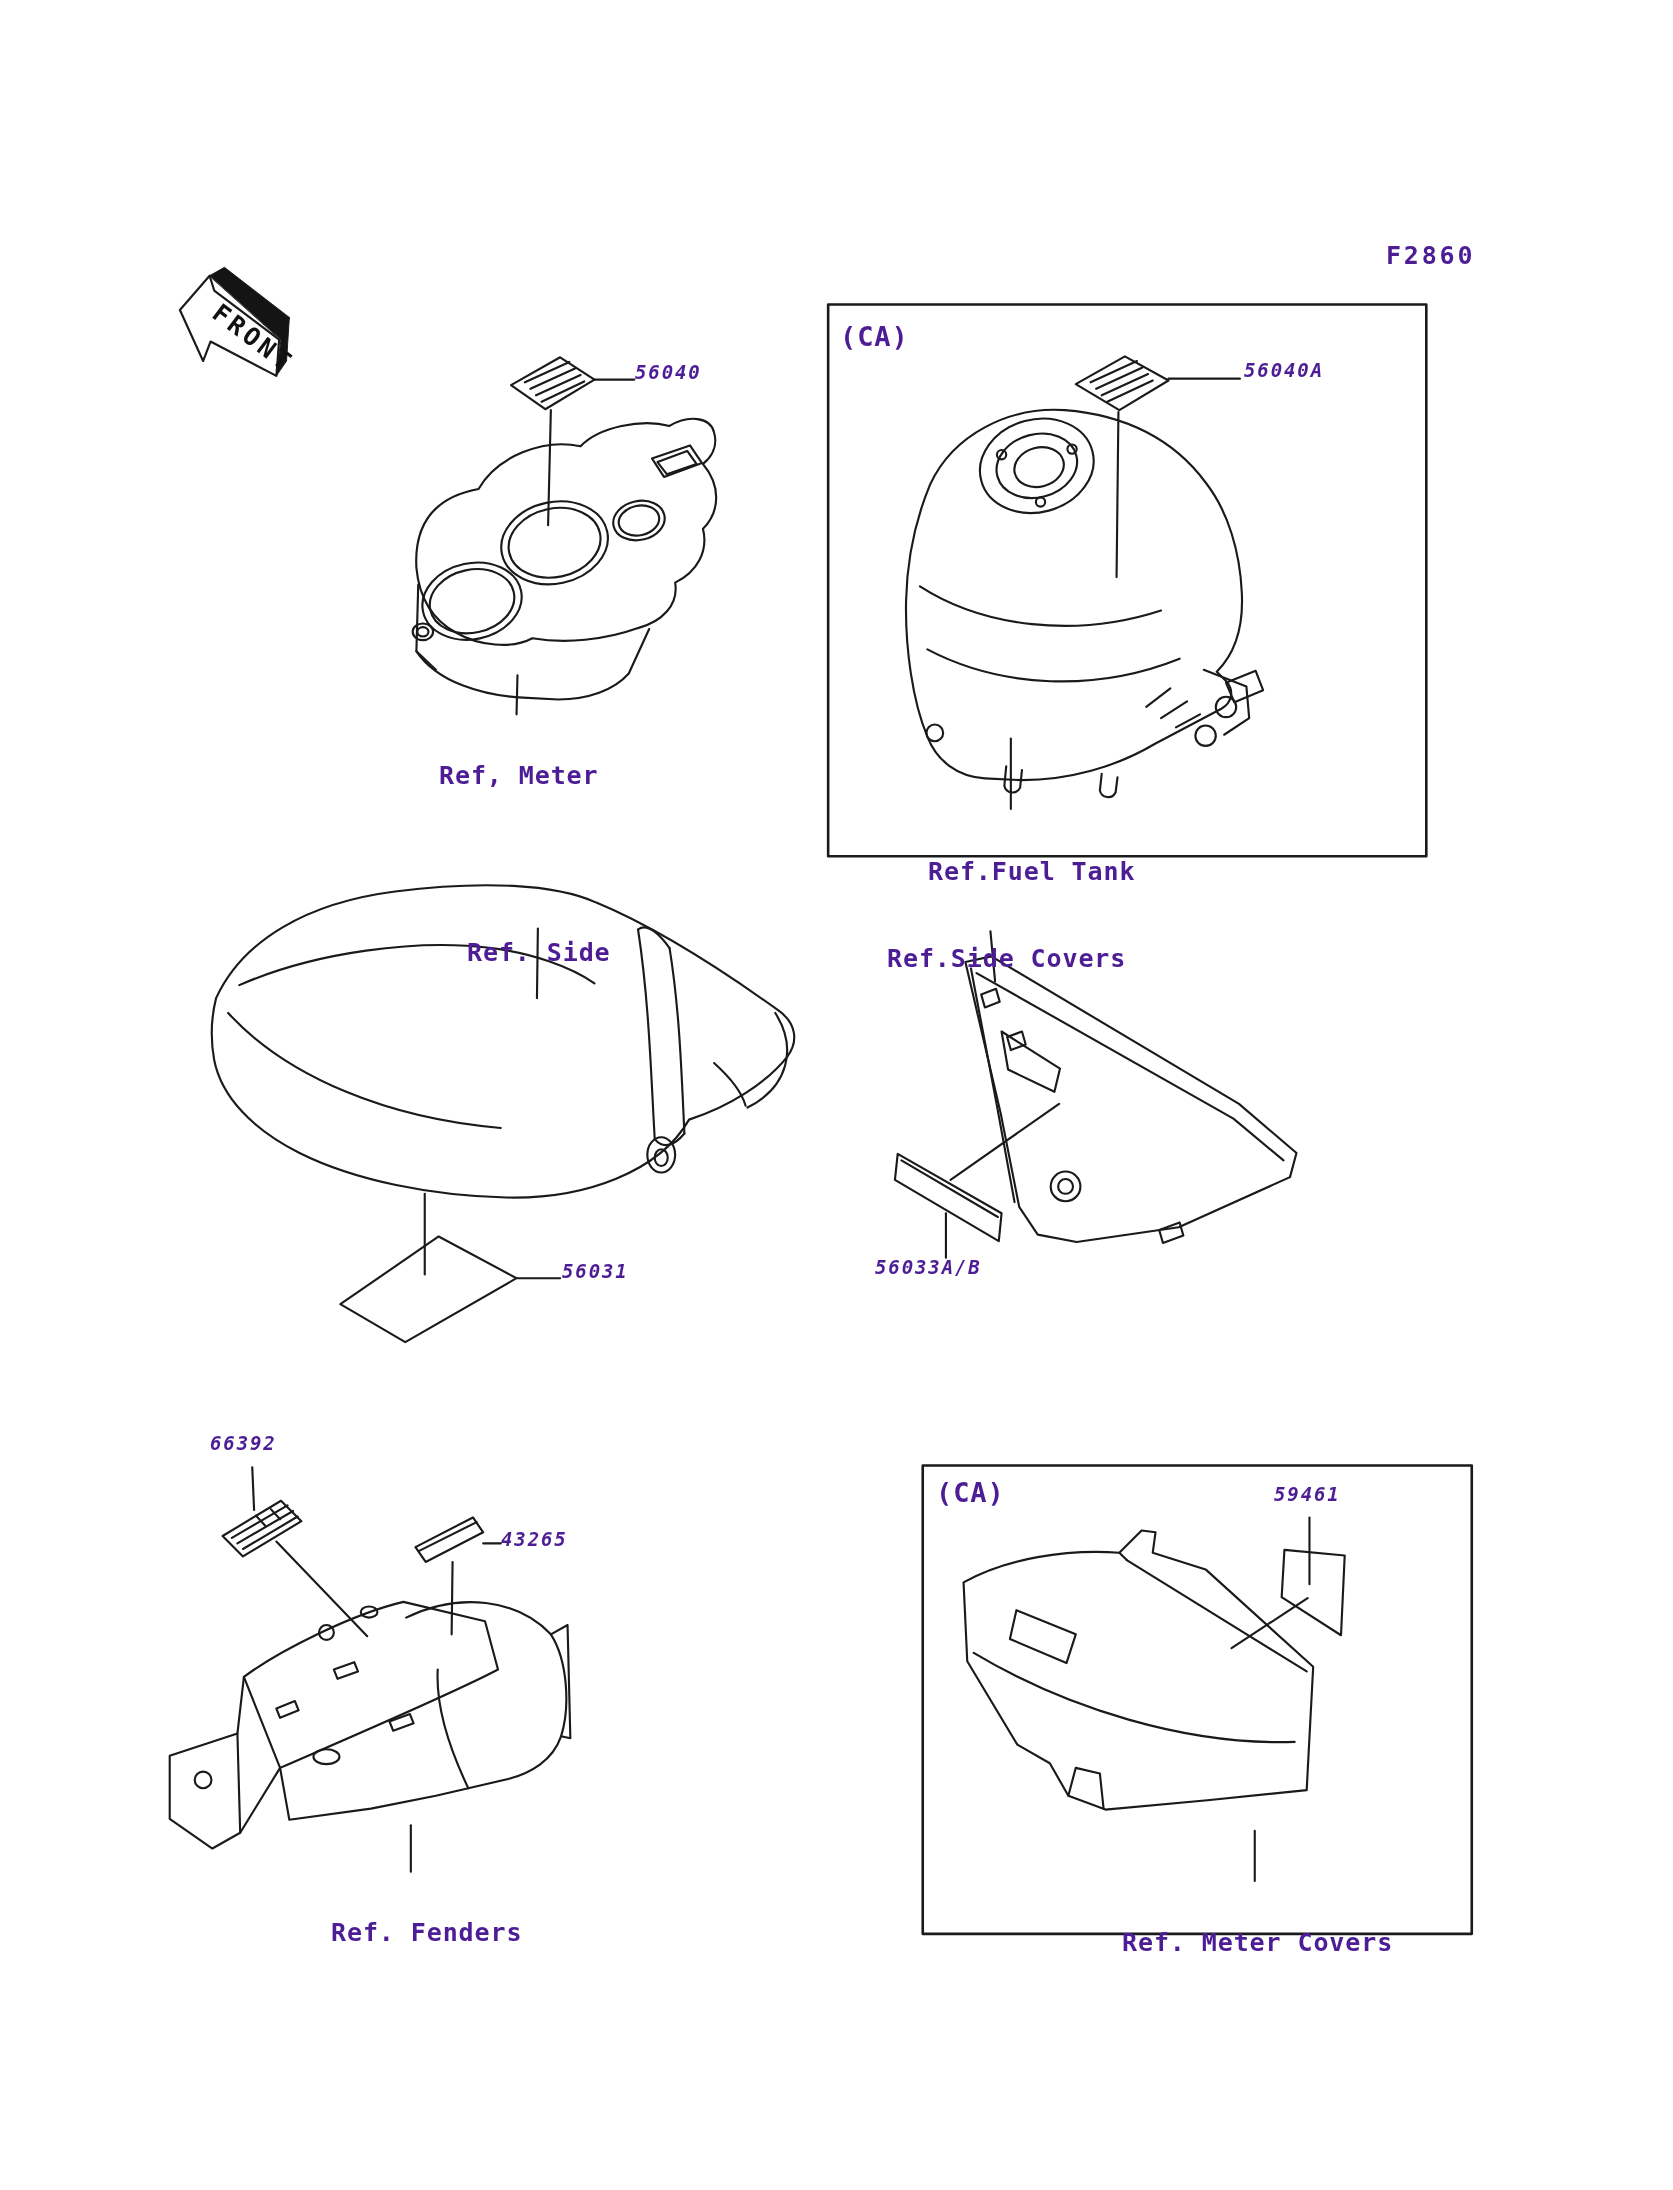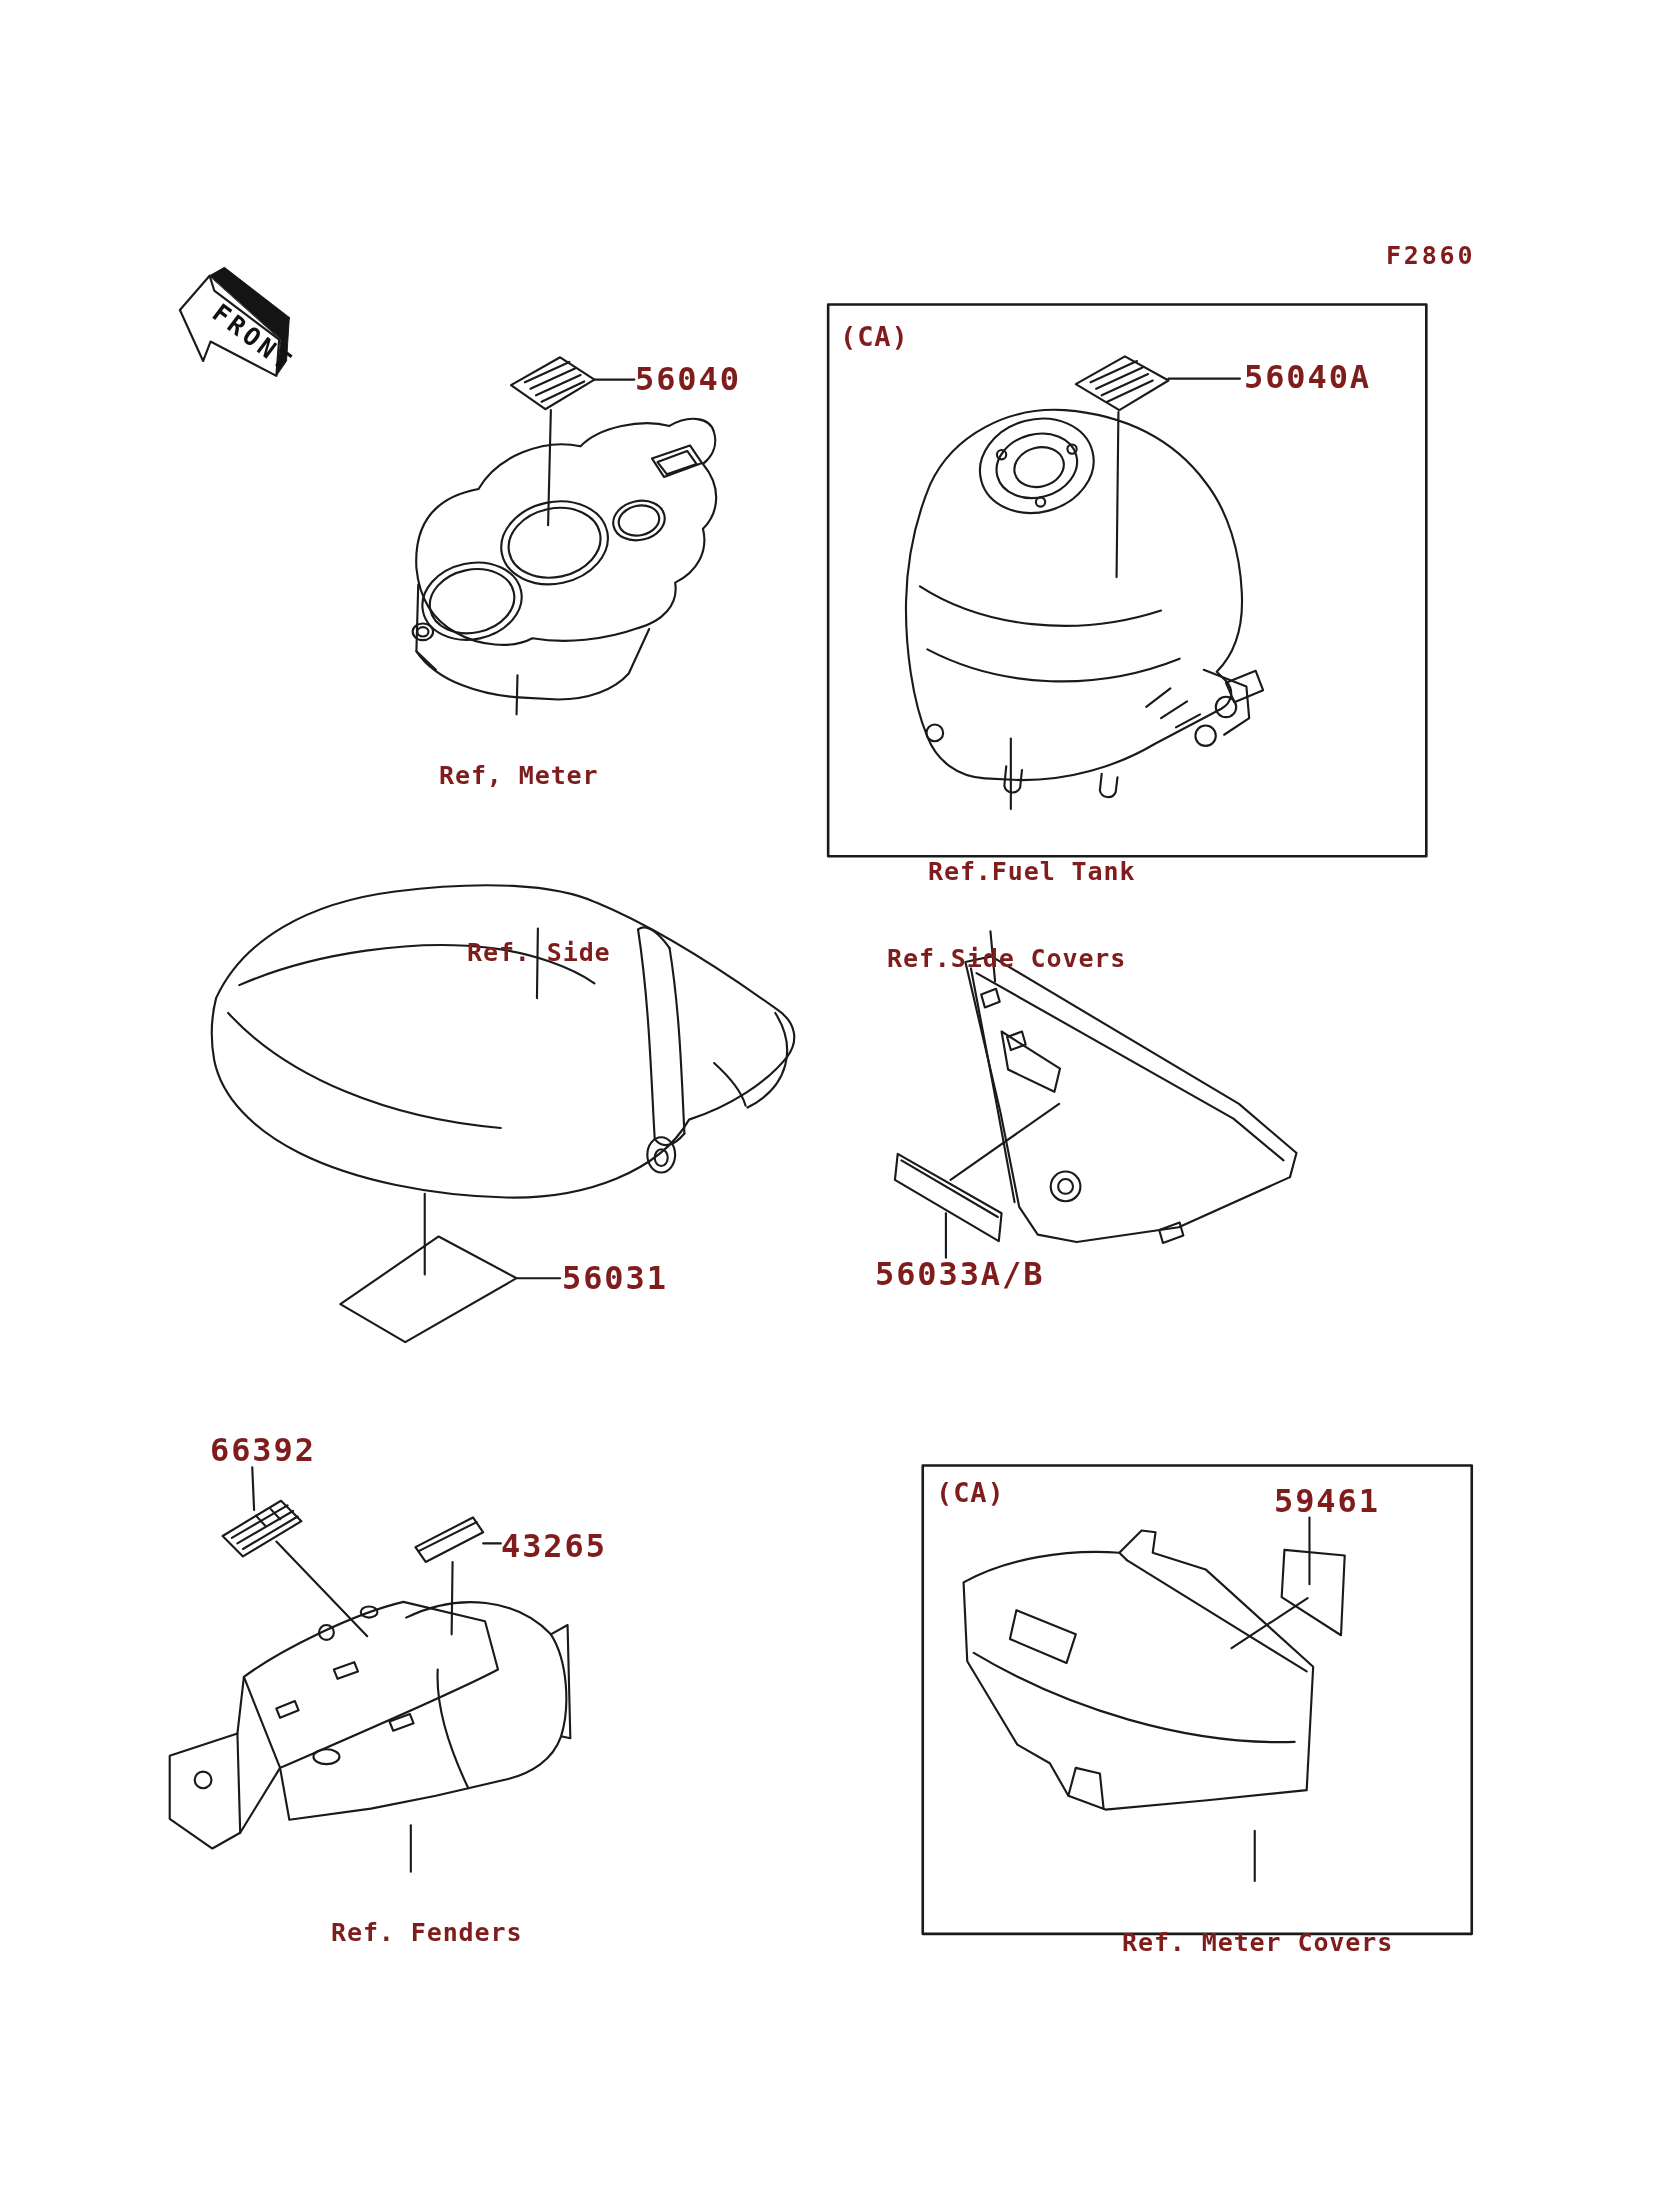--- a/index.html
+++ b/index.html
@@ -5,22 +5,22 @@
   html,body{margin:0;padding:0;background:#ffffff;}
   #canvas{position:relative;width:1673px;height:2191px;background:#ffffff;
           font-family:"DejaVu Sans Mono","Liberation Mono",monospace;overflow:hidden;}
   .art{position:absolute;left:0;top:0;width:1673px;height:2191px;}
   .art path,.art polygon,.art ellipse,.art circle,.art line,.art rect{
       fill:none;stroke:#1a1a1a;stroke-width:2.3;stroke-linecap:round;stroke-linejoin:round;}
   .art .thick{stroke-width:2.8;}
   .art .fill-dark{fill:#141414;stroke:#141414;stroke-width:1;}
   .art .decal{fill:#ffffff;}
   .art text{fill:#111111;stroke:none;font-family:"DejaVu Sans Mono","Liberation Mono",monospace;}
-  .lbl{position:absolute;color:#7f1d1d;font-weight:bold;line-height:1;white-space:pre;}
-  .pn{font-size:32px;letter-spacing:1.9px;}
+  .lbl{position:absolute;color:#4c1d95;font-weight:bold;line-height:1;white-space:pre;}
+  .pn{font-size:19px;letter-spacing:1.9px;font-style:italic;}
   .ref{font-size:25px;letter-spacing:0.9px;margin-top:48px;}
   .ca{font-size:27px;letter-spacing:0.9px;text-align:right;}
   .code{font-size:25px;letter-spacing:2.8px;}
 </style>
 </head>
 <body>
 
 <div id="canvas">
 
   <svg class="art" viewBox="0 0 1804 2362">

